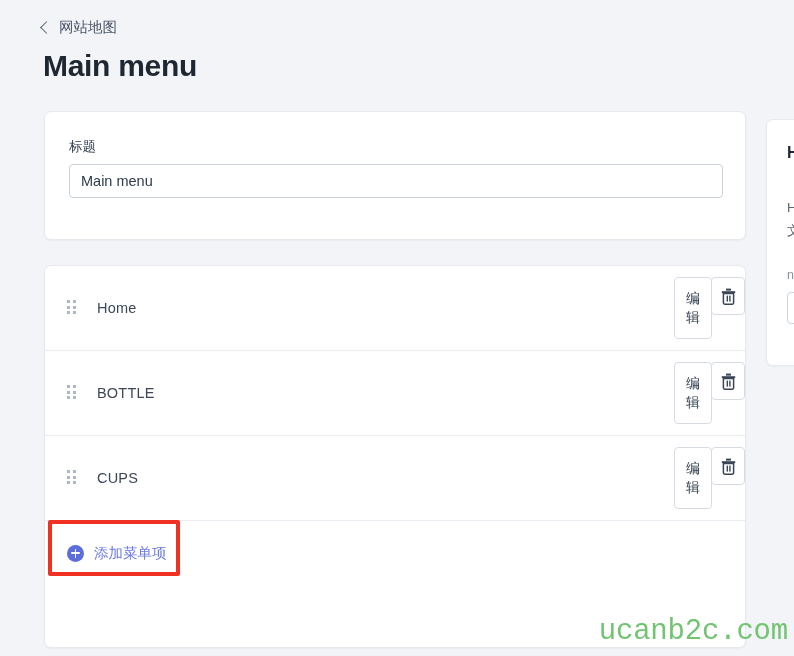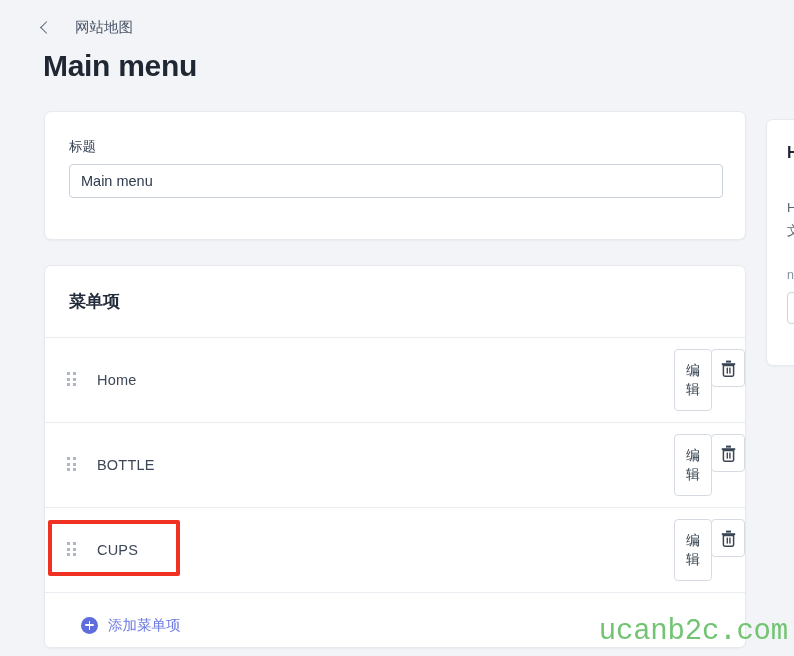--- a/index.html
+++ b/index.html
@@ -14,21 +14,21 @@
     position: relative;
   }
 
   
   .breadcrumb {
     position: absolute;
     left: 42px;
     top: 18px;
     display: flex;
     align-items: center;
-    gap: 23px;
+    gap: 7px;
     font-size: 14.5px;
     color: #4a5568;
     cursor: pointer;
   }
   .chev {
     display: inline-block;
     width: 9px;
     height: 9px;
     border-left: 1.6px solid #5a6678;
     border-bottom: 1.6px solid #5a6678;
@@ -180,21 +180,21 @@
     margin-top: 0px;
     position: relative;
     z-index: 1;
   }
 
   
   .add-bar {
     height: 64px;
     display: flex;
     align-items: center;
-    padding-left: 36px;
+    padding-left: 22px;
     background: #fff;
   }
   .add-link {
     display: flex;
     align-items: center;
     gap: 10px;
     color: #6c7ae0;
     font-size: 14.5px;
     cursor: pointer;
     text-decoration: none;
@@ -268,23 +268,20 @@
 
 <h1 class="page-title">Main menu</h1>
 
 <div class="card" id="title-card">
   <div class="field-label">标题</div>
   <input class="text-input" value="Main menu" style="">
 </div>
 
 <div class="card" id="items-card">
 
-  <div class="card-header">
-    <h2>菜单项</h2>
-  </div>
 
   <div class="menu-row">
     <span class="drag-handle">
       <i></i>
         <i></i>
         <i></i>
         <i></i>
         <i></i>
         <i></i>
     </span>

